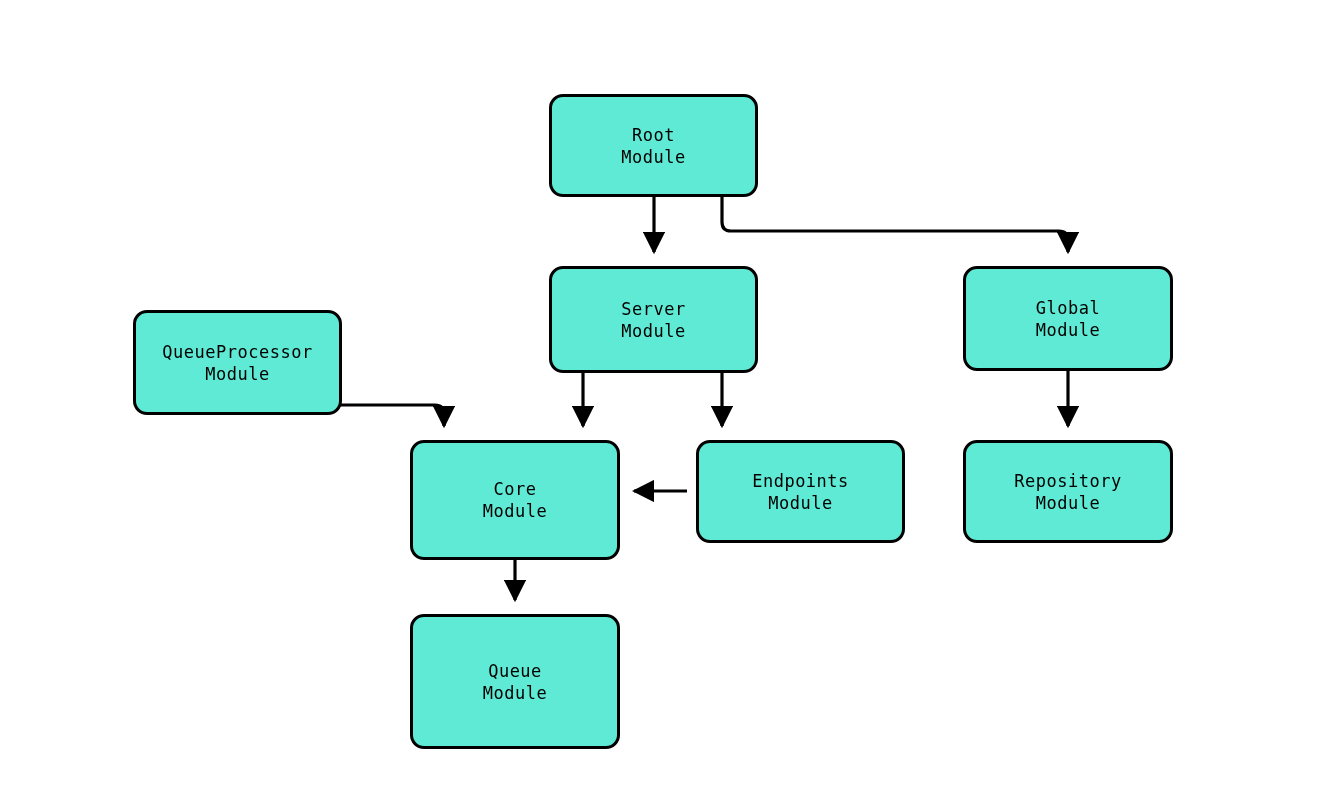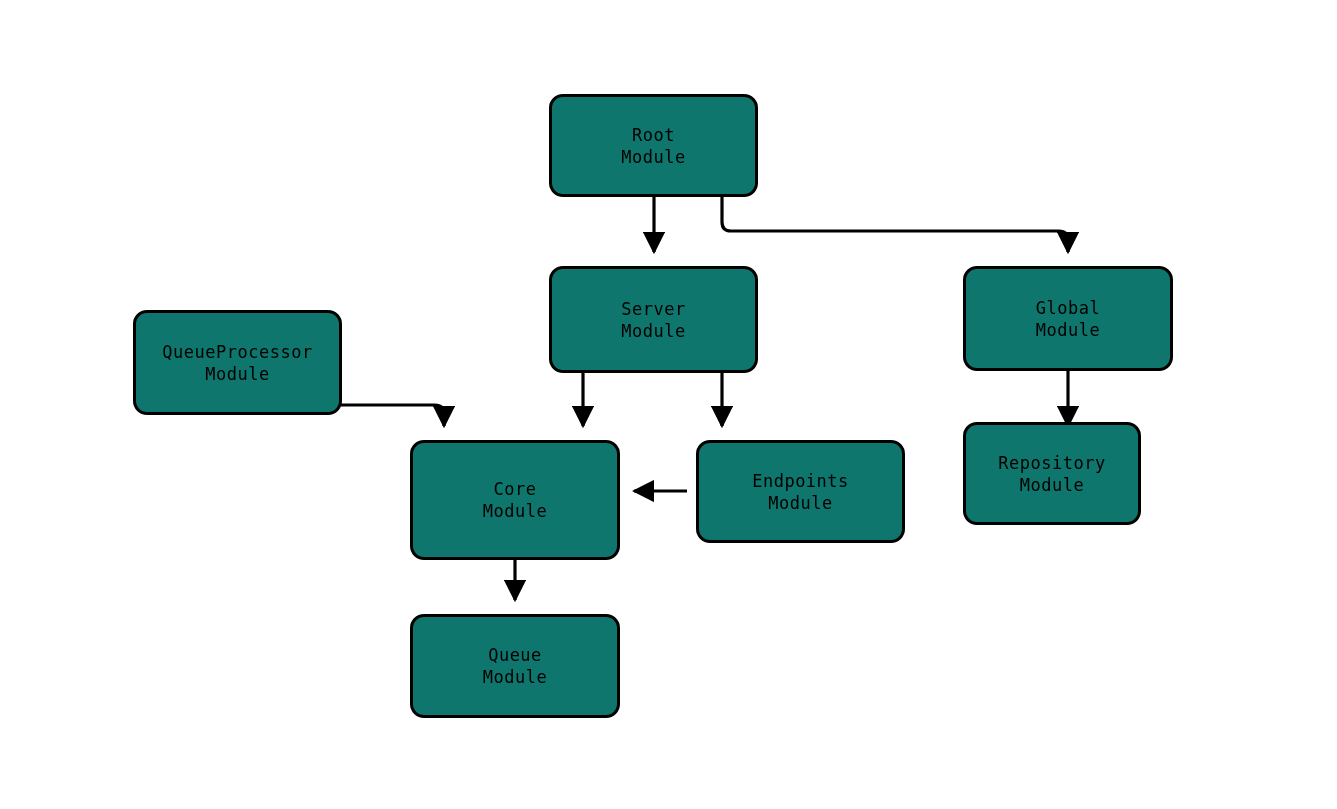--- a/index.html
+++ b/index.html
@@ -22,21 +22,21 @@
   #edge-layer {
     position: absolute;
     left: 0;
     top: 0;
     width: 1337px;
     height: 809px;
   }
   .node {
     position: absolute;
     box-sizing: border-box;
-    background: #0f766e;
+    background: #5eead4;
     border: 3px solid #000000;
     border-radius: 14px;
     display: flex;
     flex-direction: column;
     align-items: center;
     justify-content: center;
     z-index: 2;
   }
   .node-label {
     font-family: "DejaVu Sans Mono", monospace;
@@ -107,23 +107,23 @@
   <div class="node" style="left:410px; top:440px; width:210px; height:120px;">
     <span class="node-label">Core</span>
     <span class="node-label">Module</span>
   </div>
 
   <div class="node" style="left:687px; top:440px; width:209px; height:103px;margin-left:9px;">
     <span class="node-label">Endpoints</span>
     <span class="node-label">Module</span>
   </div>
 
-  <div class="node" style="left:963px; top:422px; width:178px; height:103px;">
+  <div class="node" style="left:963px; top:440px; width:210px; height:103px;">
     <span class="node-label">Repository</span>
     <span class="node-label">Module</span>
   </div>
 
-  <div class="node" style="left:410px; top:614px; width:210px; height:104px;">
+  <div class="node" style="left:410px; top:614px; width:210px; height:135px;">
     <span class="node-label">Queue</span>
     <span class="node-label">Module</span>
   </div>
 
 </div>
 
 </body></html>

